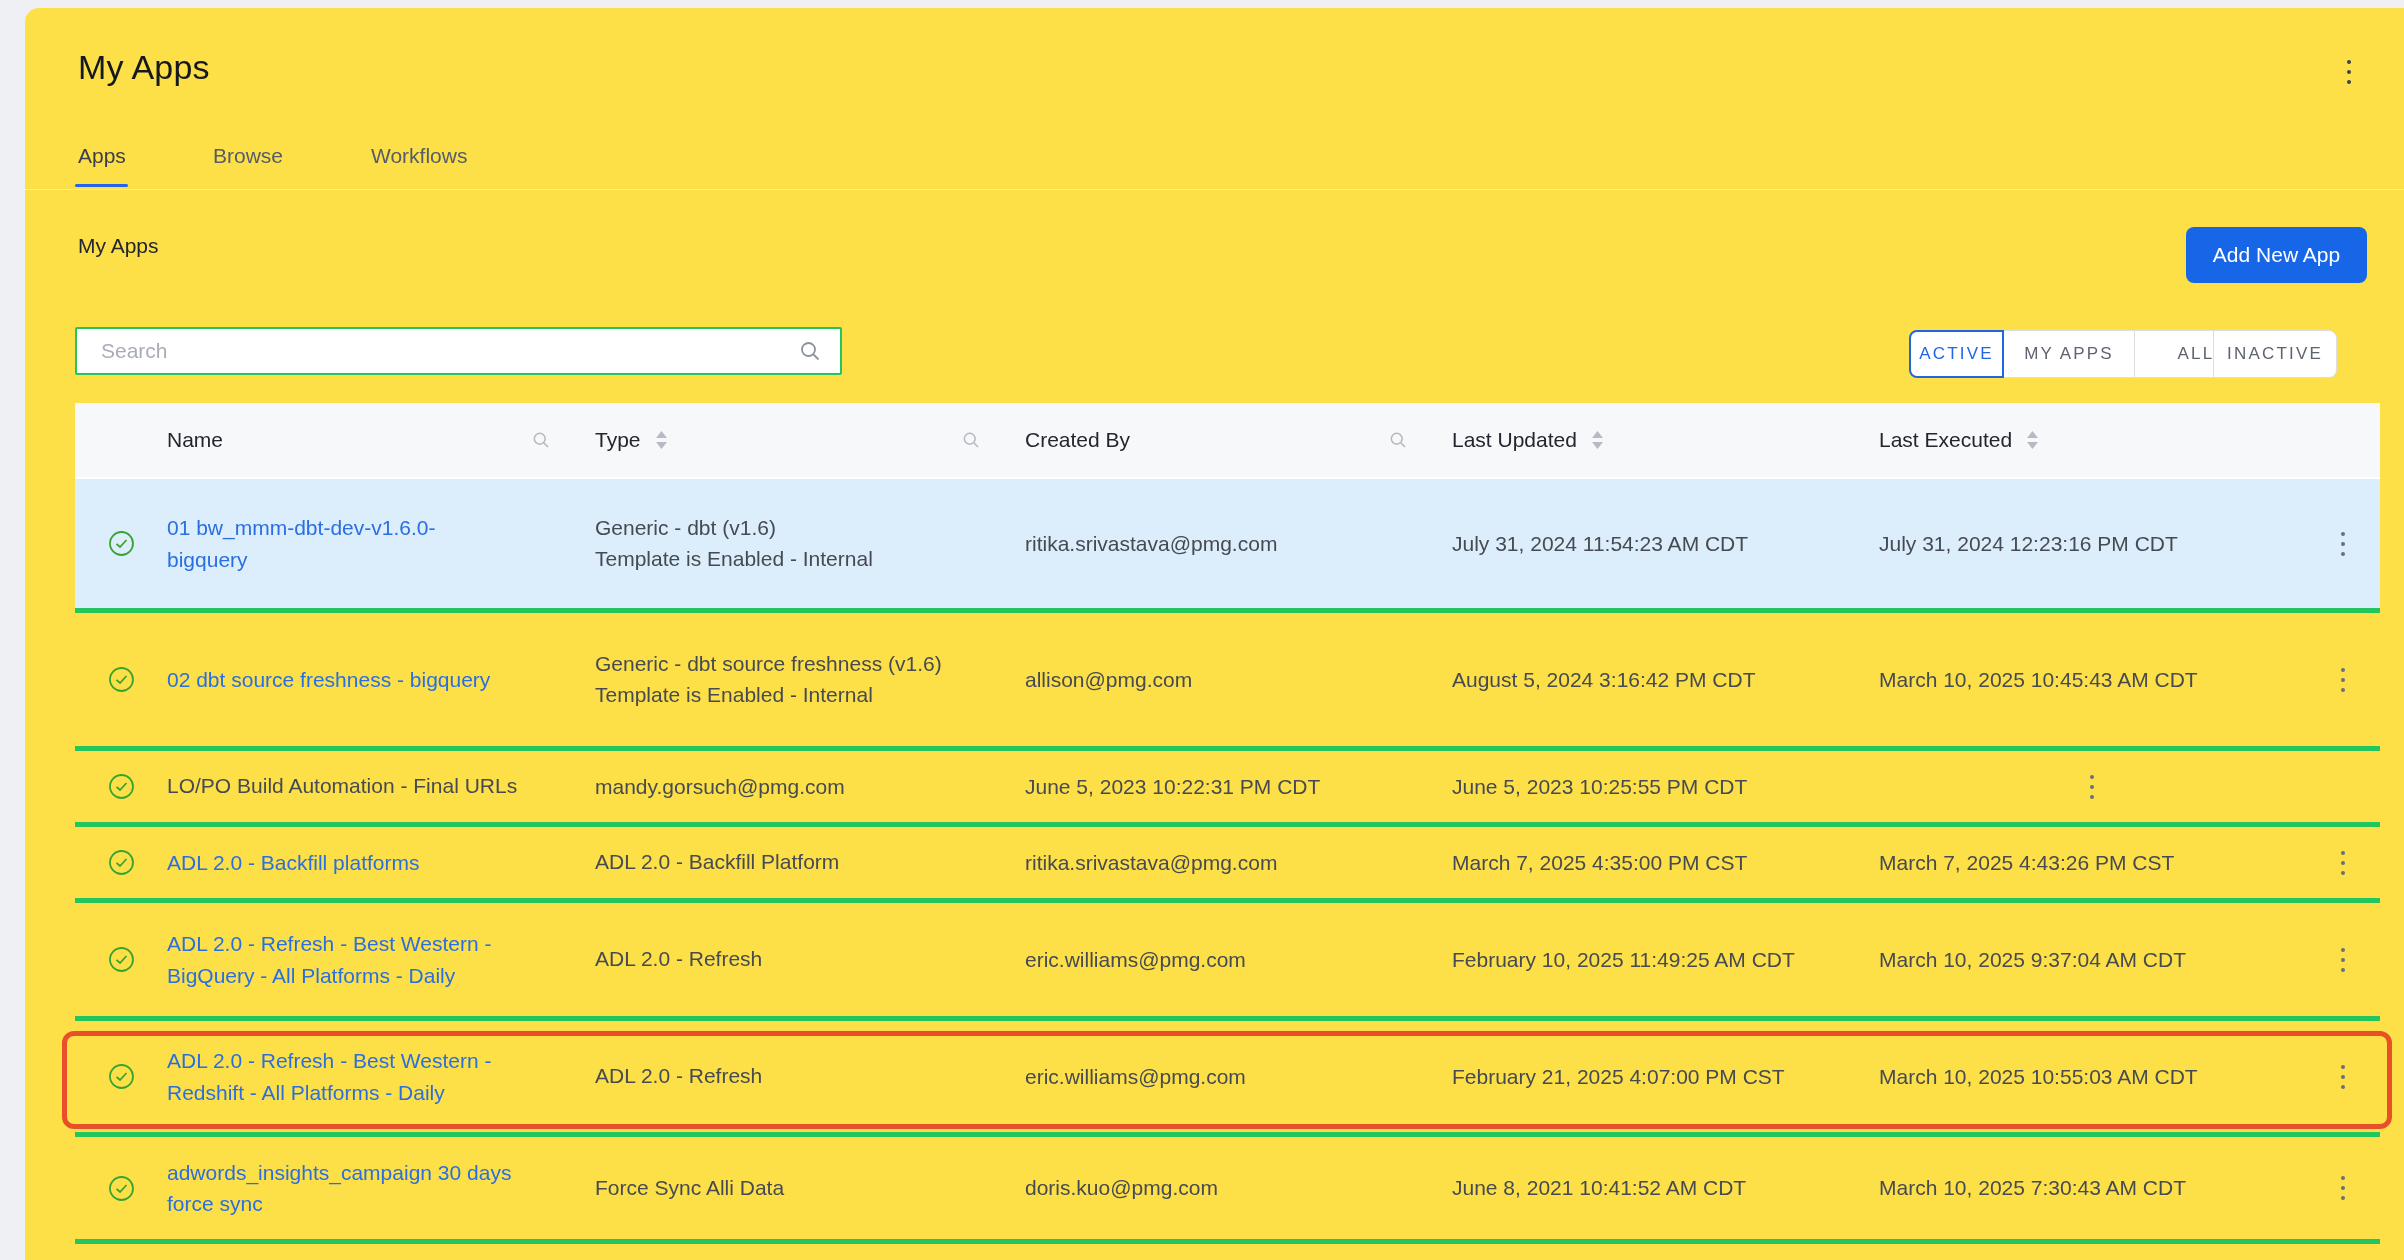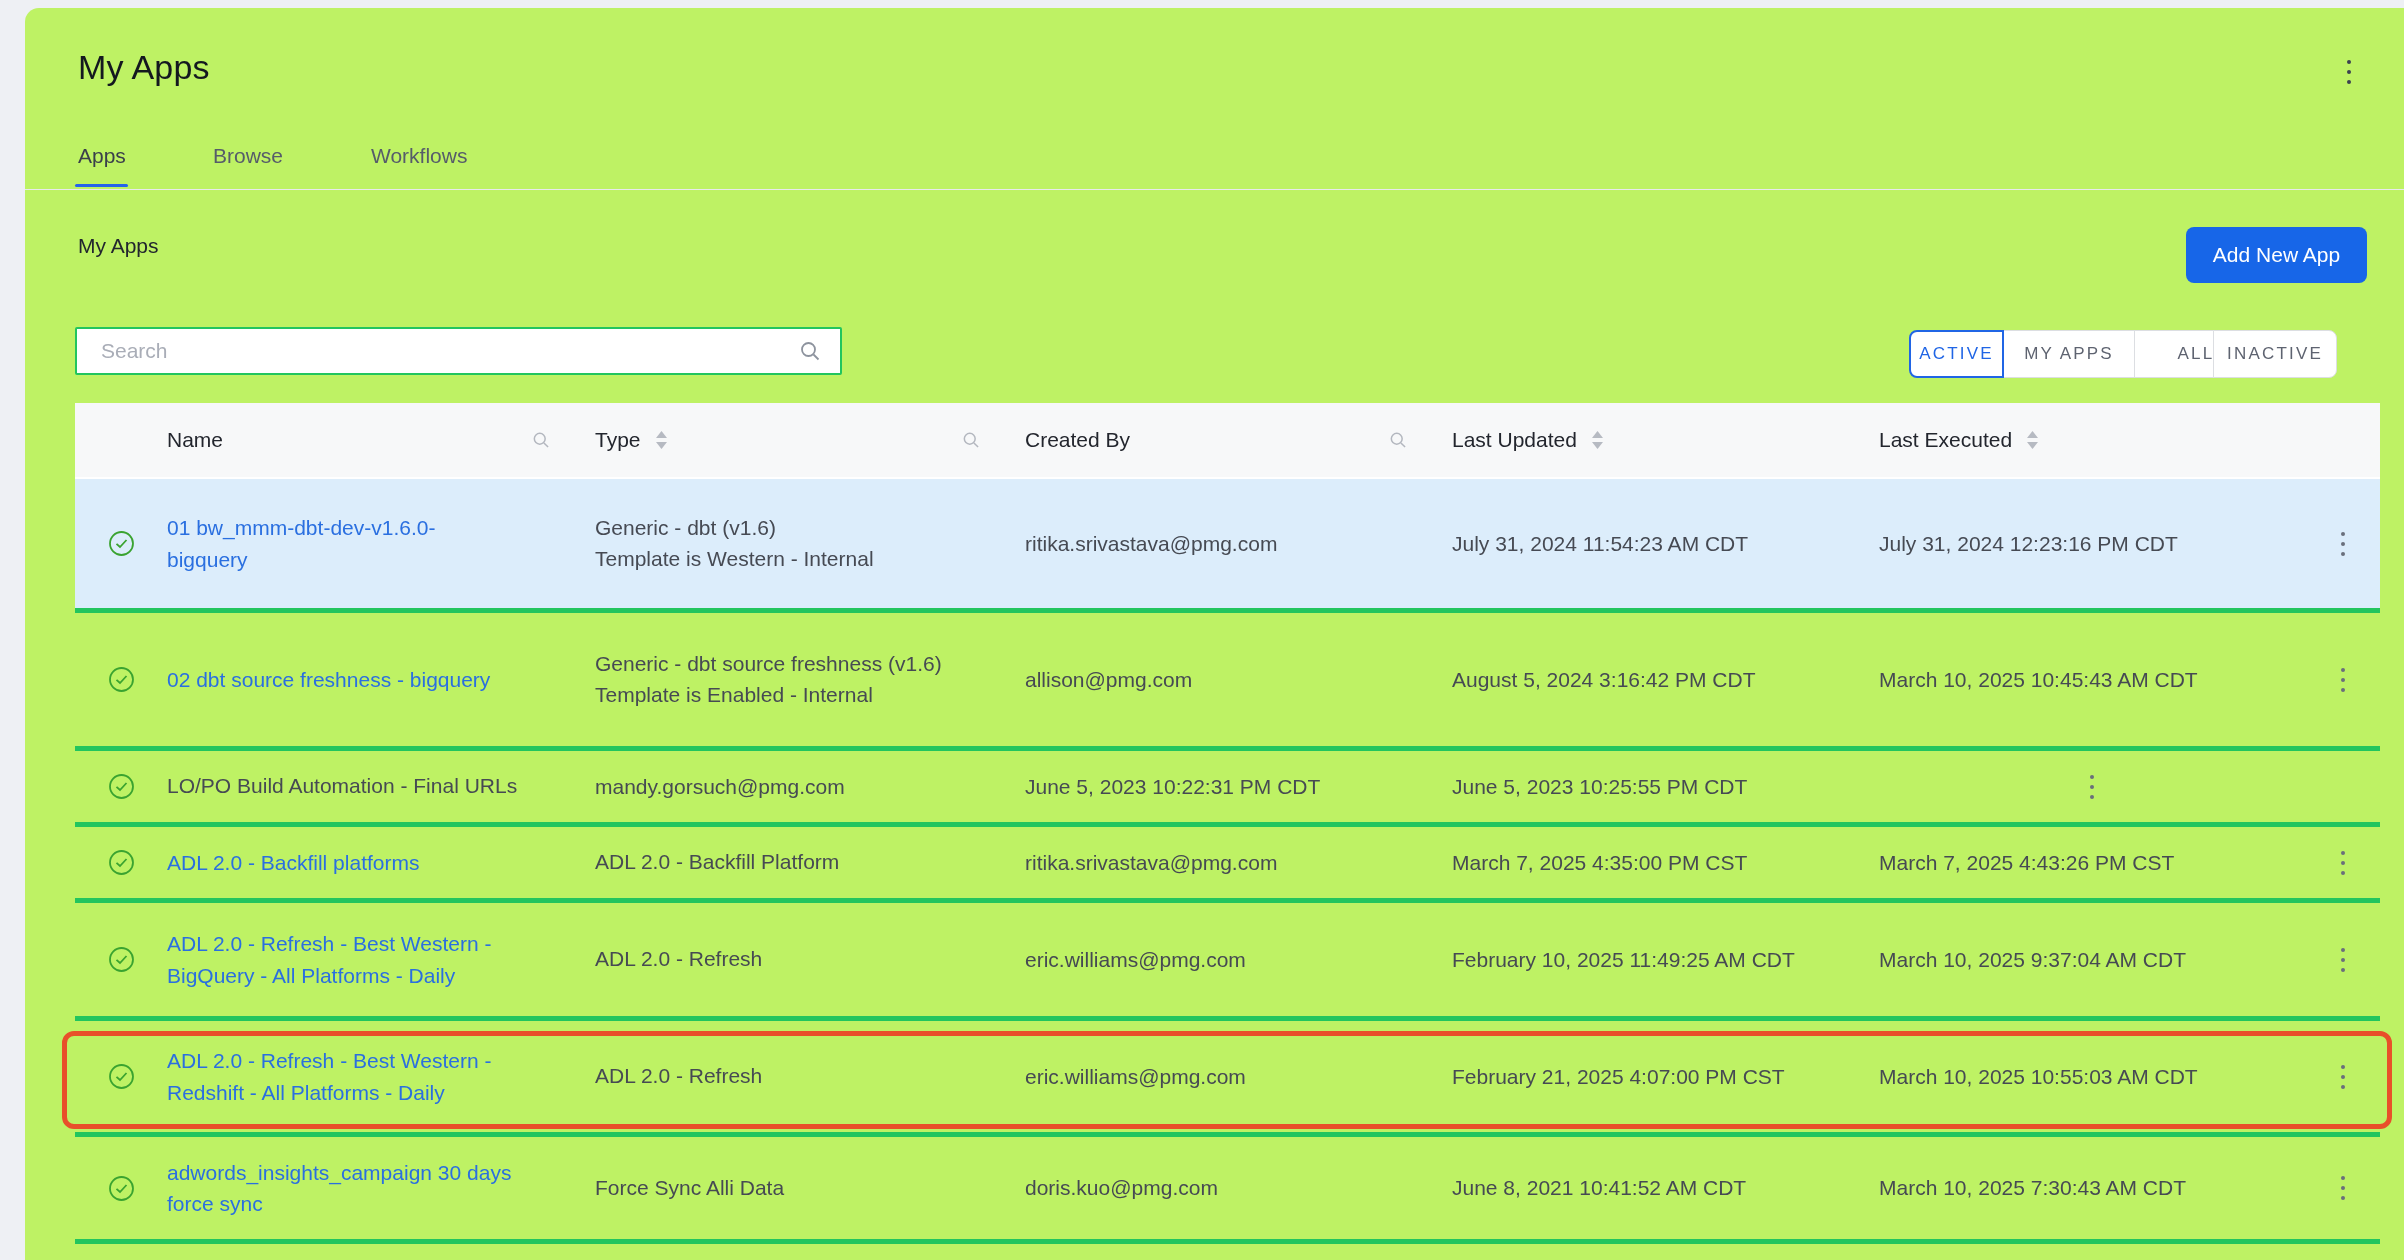--- a/index.html
+++ b/index.html
@@ -7,21 +7,21 @@
   body {
     font-family: "Liberation Sans", sans-serif;
     background: #eef0f4;
     position: relative;
     overflow: hidden;
     color: #3f4450;
   }
   .card {
     position: absolute;
     left: 25px; top: 8px; right: 0; bottom: 0;
-    background: #bef264;
+    background: #fde047;
     border-top-left-radius: 14px;
   }
   
   .page-title {
     position: absolute; left: 53px; top: 40px;
     font-size: 34px; font-weight: 500; color: #14181f;
     letter-spacing: 0.2px;
   }
   .page-kebab {
     position: absolute; right: 40px; top: 46px;
@@ -238,21 +238,21 @@
           <span>
         <svg width="27" height="27" viewBox="0 0 27 27" fill="none" stroke="#3aa330" stroke-width="1.8">
           <circle cx="13.5" cy="13.5" r="11.5"></circle>
               <path d="M8.5 13.8 L12 17 L18.5 10"></path>
             </svg>
       </span>
         </div>
       <div><a class="name-link">01 bw_mmm-dbt-dev-v1.6.0-
 bigquery</a></div>
       <div class="type-text">Generic - dbt (v1.6)
-Template is Western - Internal</div>
+Template is Enabled - Internal</div>
       <div class="plain">ritika.srivastava@pmg.com</div>
       <div class="plain">July 31, 2024 11:54:23 AM CDT</div>
       <div class="plain">July 31, 2024 12:23:16 PM CDT</div>
       <div>
           <button class="row-kebab">
             <i></i>
             <i></i>
             <i></i>
           </button>
         </div>

